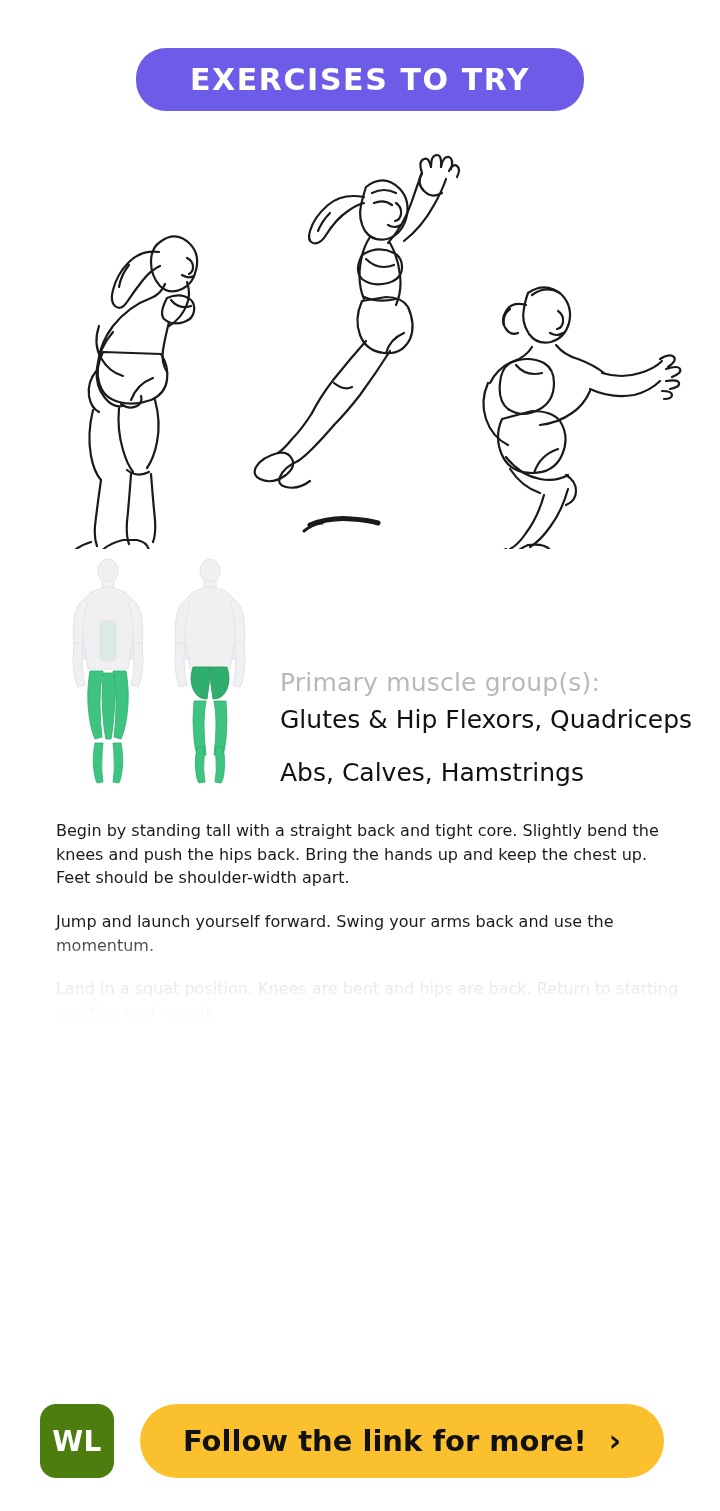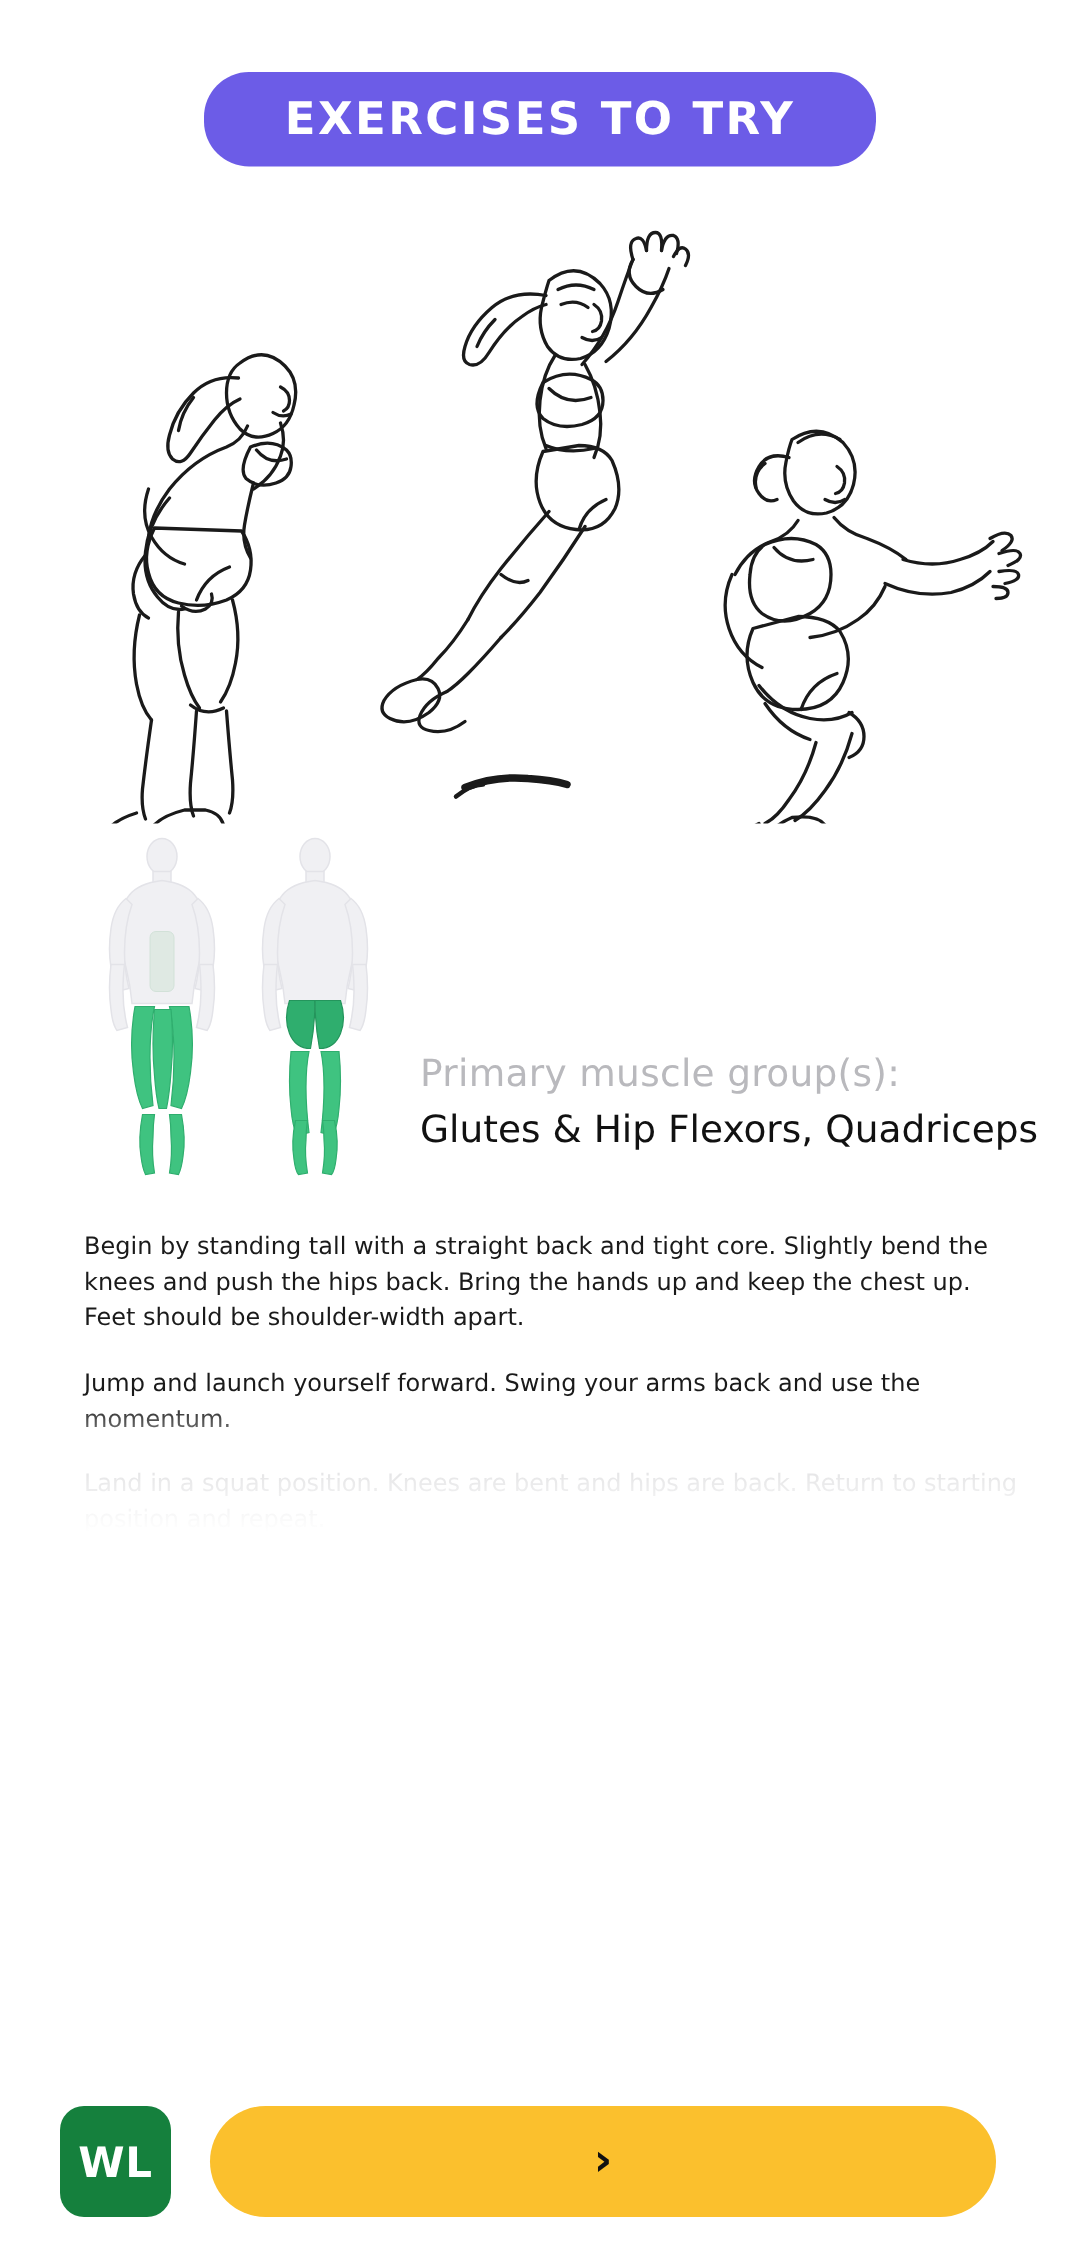--- a/index.html
+++ b/index.html
@@ -120,21 +120,21 @@
     display: flex;
     align-items: center;
     padding: 0 56px 0 40px;
     gap: 26px;
     background: #ffffff;
   }
   .logo {
     width: 74px;
     height: 74px;
     border-radius: 16px;
-    background: #15803d;
+    background: #4d7c0f;
     color: #ffffff;
     font-size: 28px;
     font-weight: bold;
     display: flex;
     align-items: center;
     justify-content: center;
     letter-spacing: 0.5px;
     flex: 0 0 74px;
   }
   .cta {
@@ -370,30 +370,32 @@
         <g fill="#3fc380" stroke="#2fae6e" stroke-width="0.8">
           <path d="M33 190 q-3 14 -1 26 q1 8 3 10 l6 -1 q-2 -12 -1 -22 q0 -7 1 -13 z"></path>
           <path d="M59 190 q3 14 1 26 q-1 8 -3 10 l-6 -1 q2 -12 1 -22 q0 -7 -1 -13 z"></path>
         </g>
       </svg>
     </div>
 
     <div class="muscle-text">
       <div class="muscle-label">Primary muscle group(s):</div>
       <div class="muscle-value">Glutes &amp; Hip Flexors, Quadriceps</div>
+      <div class="muscle-value last">Abs, Calves, Hamstrings</div>
     </div>
   </div>
 
   <div class="instructions">
     <p>Begin by standing tall with a straight back and tight core. Slightly bend the knees and push the hips back. Bring the hands up and keep the chest up. Feet should be shoulder-width apart.</p>
     <p>Jump and launch yourself forward. Swing your arms back and use the momentum.</p>
     <p class="fade1">Land in a squat position. Knees are bent and hips are back. Return to starting position and repeat.</p>
     <div class="fade-mask"></div>
   </div>
 
   <div class="footer">
     <div class="logo">WL</div>
     <button class="cta">
+      <span>Follow the link for more!</span>
       <span class="chev">›</span>
     </button>
   </div>
 
 </div>
 
 </body></html>

